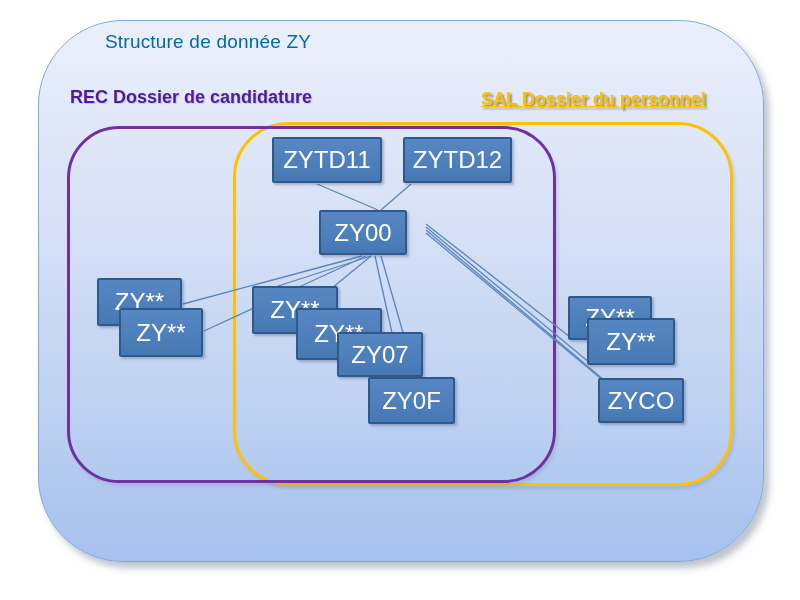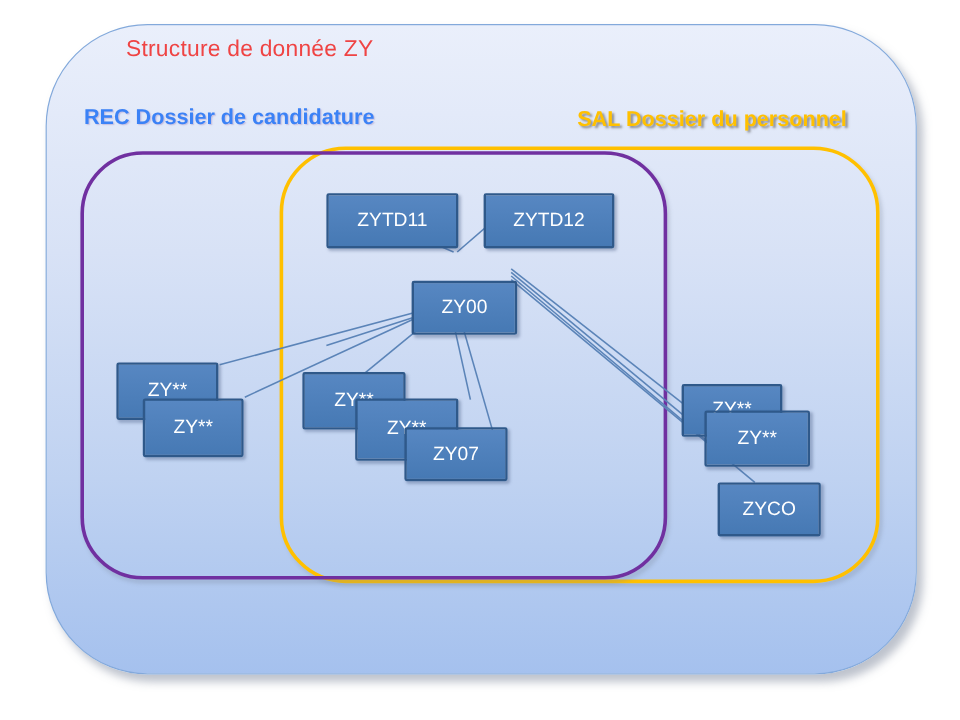--- a/index.html
+++ b/index.html
@@ -53,20 +53,21 @@
     z-index: 6;
     white-space: nowrap;
   }
   .rec-label {
     left: 70px; top: 87px;
     text-shadow: 1px 1px 1px rgba(170,150,200,0.5);
   }
   .sal-label {
     left: 481px; top: 89px;
     text-shadow: 2px 2px 2px rgba(90,90,90,0.65);
+    text-decoration: underline;
   }
   .edge-layer {
     position: absolute;
     left: 0; top: 0;
     width: 800px; height: 600px;
     z-index: 4;
     pointer-events: none;
   }
   .node-layer {
     position: absolute;
@@ -74,66 +75,66 @@
     width: 800px; height: 600px;
     z-index: 5;
   }
   .node {
     position: absolute;
     box-sizing: border-box;
     display: flex;
     align-items: center;
     justify-content: center;
     color: #ffffff;
-    font-size: 16px;
+    font-size: 24px;
     border-radius: 2px;
     border: 2.5px solid;
     box-shadow: 2px 2px 2.5px rgba(60,80,120,0.35);
     overflow: hidden;
     white-space: nowrap;
-    margin-top: 24px;
   }
 </style>
 </head>
 <body>
 
 <div class="stage">
 
   <div class="canvas-rect"></div>
 
-  <div class="slide-title" style="color: #ef4444;">Structure de donnée ZY</div>
+  <div class="slide-title" style="color: #0369a1;">Structure de donnée ZY</div>
 
   <div class="group-outline sal-outline" style="border-color: rgb(255, 192, 0);"></div>
   <div class="group-outline rec-outline" style="border-color: rgb(112, 48, 160);"></div>
 
-  <div class="group-label rec-label" style="color: #3b82f6;">REC Dossier de candidature</div>
+  <div class="group-label rec-label" style="color: #4c1d95;">REC Dossier de candidature</div>
   <div class="group-label sal-label" style="color: rgb(255, 192, 0);">SAL Dossier du personnel</div>
 
   <svg class="edge-layer" viewBox="0 0 800 600" xmlns="http://www.w3.org/2000/svg">
       <line x1="317" y1="184" x2="378" y2="210" stroke="#5b84b8" stroke-width="1.3"></line>
       <line x1="411" y1="184" x2="381" y2="210" stroke="#5b84b8" stroke-width="1.3"></line>
       <line x1="362" y1="256" x2="183" y2="304" stroke="#5b84b8" stroke-width="1.3"></line>
       <line x1="366" y1="256" x2="204" y2="331" stroke="#5b84b8" stroke-width="1.3"></line>
       <line x1="371" y1="256" x2="272" y2="288" stroke="#5b84b8" stroke-width="1.3"></line>
       <line x1="371" y1="256" x2="304" y2="311" stroke="#5b84b8" stroke-width="1.3"></line>
       <line x1="375" y1="256" x2="392" y2="333" stroke="#5b84b8" stroke-width="1.3"></line>
       <line x1="381" y1="256" x2="416" y2="378" stroke="#5b84b8" stroke-width="1.3"></line>
       <line x1="426" y1="224" x2="570" y2="337" stroke="#5b84b8" stroke-width="1.3"></line>
       <line x1="426" y1="227" x2="590" y2="363" stroke="#5b84b8" stroke-width="1.3"></line>
       <line x1="426" y1="230" x2="611" y2="386" stroke="#5b84b8" stroke-width="1.3"></line>
       <line x1="426" y1="233" x2="629" y2="402" stroke="#5b84b8" stroke-width="1.3"></line>
     </svg>
 
   <div class="node-layer">
       <div class="node" style="left: 272px; top: 137px; width: 110px; height: 46px; background: linear-gradient(rgb(87, 135, 194), rgb(70, 121, 180)); border-color: rgb(47, 89, 138);">ZYTD11</div>
       <div class="node" style="left: 403px; top: 137px; width: 109px; height: 46px; background: linear-gradient(rgb(87, 135, 194), rgb(70, 121, 180)); border-color: rgb(47, 89, 138);">ZYTD12</div>
-      <div class="node" style="left: 343px; top: 210px; width: 88px; height: 45px; background: linear-gradient(rgb(87, 135, 194), rgb(70, 121, 180)); border-color: rgb(47, 89, 138);">ZY00</div>
+      <div class="node" style="left: 319px; top: 210px; width: 88px; height: 45px; background: linear-gradient(rgb(87, 135, 194), rgb(70, 121, 180)); border-color: rgb(47, 89, 138);">ZY00</div>
       <div class="node" style="left: 97px; top: 278px; width: 85px; height: 48px; background: linear-gradient(rgb(87, 135, 194), rgb(70, 121, 180)); border-color: rgb(47, 89, 138);">ZY**</div>
       <div class="node" style="left: 119px; top: 308px; width: 84px; height: 49px; background: linear-gradient(rgb(87, 135, 194), rgb(70, 121, 180)); border-color: rgb(47, 89, 138);">ZY**</div>
       <div class="node" style="left: 252px; top: 286px; width: 86px; height: 48px; background: linear-gradient(rgb(87, 135, 194), rgb(70, 121, 180)); border-color: rgb(47, 89, 138);">ZY**</div>
       <div class="node" style="left: 296px; top: 308px; width: 86px; height: 52px; background: linear-gradient(rgb(87, 135, 194), rgb(70, 121, 180)); border-color: rgb(47, 89, 138);">ZY**</div>
       <div class="node" style="left: 337px; top: 332px; width: 86px; height: 45px; background: linear-gradient(rgb(87, 135, 194), rgb(70, 121, 180)); border-color: rgb(47, 89, 138); text-align: right;">ZY07</div>
+      <div class="node" style="left: 368px; top: 377px; width: 87px; height: 47px; background: linear-gradient(rgb(87, 135, 194), rgb(70, 121, 180)); border-color: rgb(47, 89, 138);">ZY0F</div>
       <div class="node" style="left: 568px; top: 296px; width: 84px; height: 44px; background: linear-gradient(rgb(87, 135, 194), rgb(70, 121, 180)); border-color: rgb(47, 89, 138);">ZY**</div>
       <div class="node" style="left: 587px; top: 318px; width: 88px; height: 47px; background: linear-gradient(rgb(87, 135, 194), rgb(70, 121, 180)); border-color: rgb(47, 89, 138);">ZY**</div>
       <div class="node" style="left: 598px; top: 378px; width: 86px; height: 45px; background: linear-gradient(rgb(87, 135, 194), rgb(70, 121, 180)); border-color: rgb(47, 89, 138);">ZYCO</div>
     </div>
 
 </div>
 
 </body></html>

